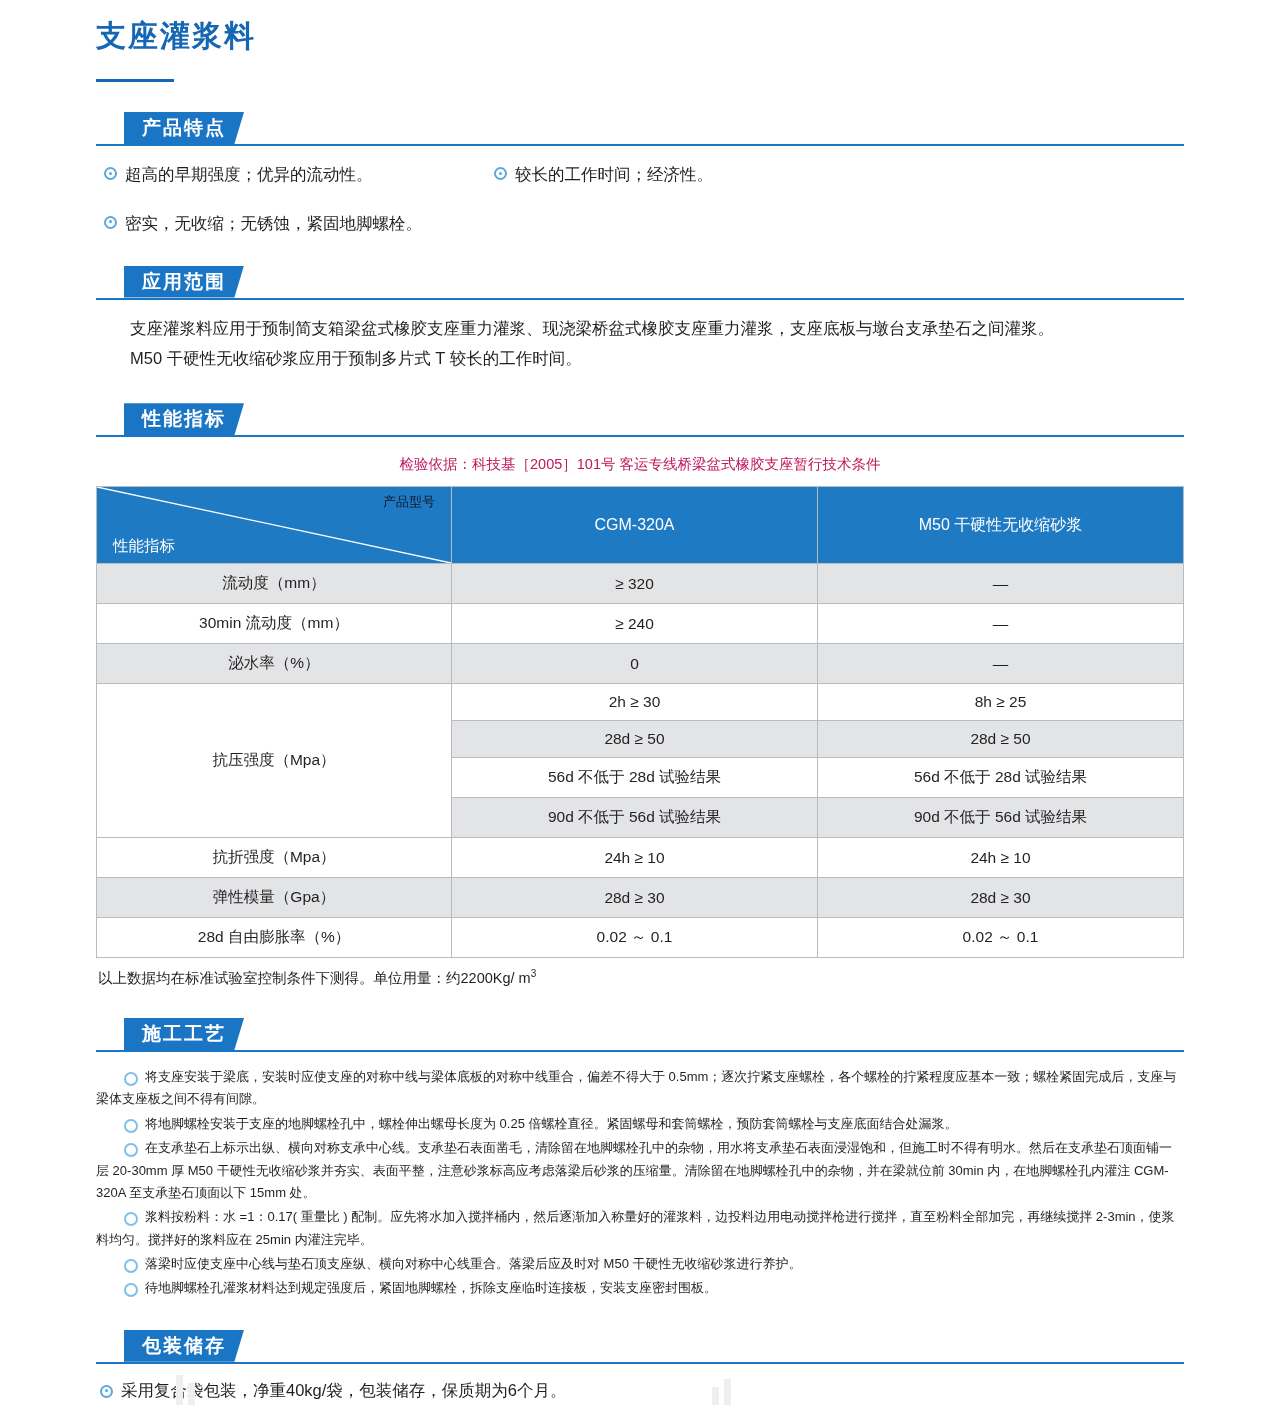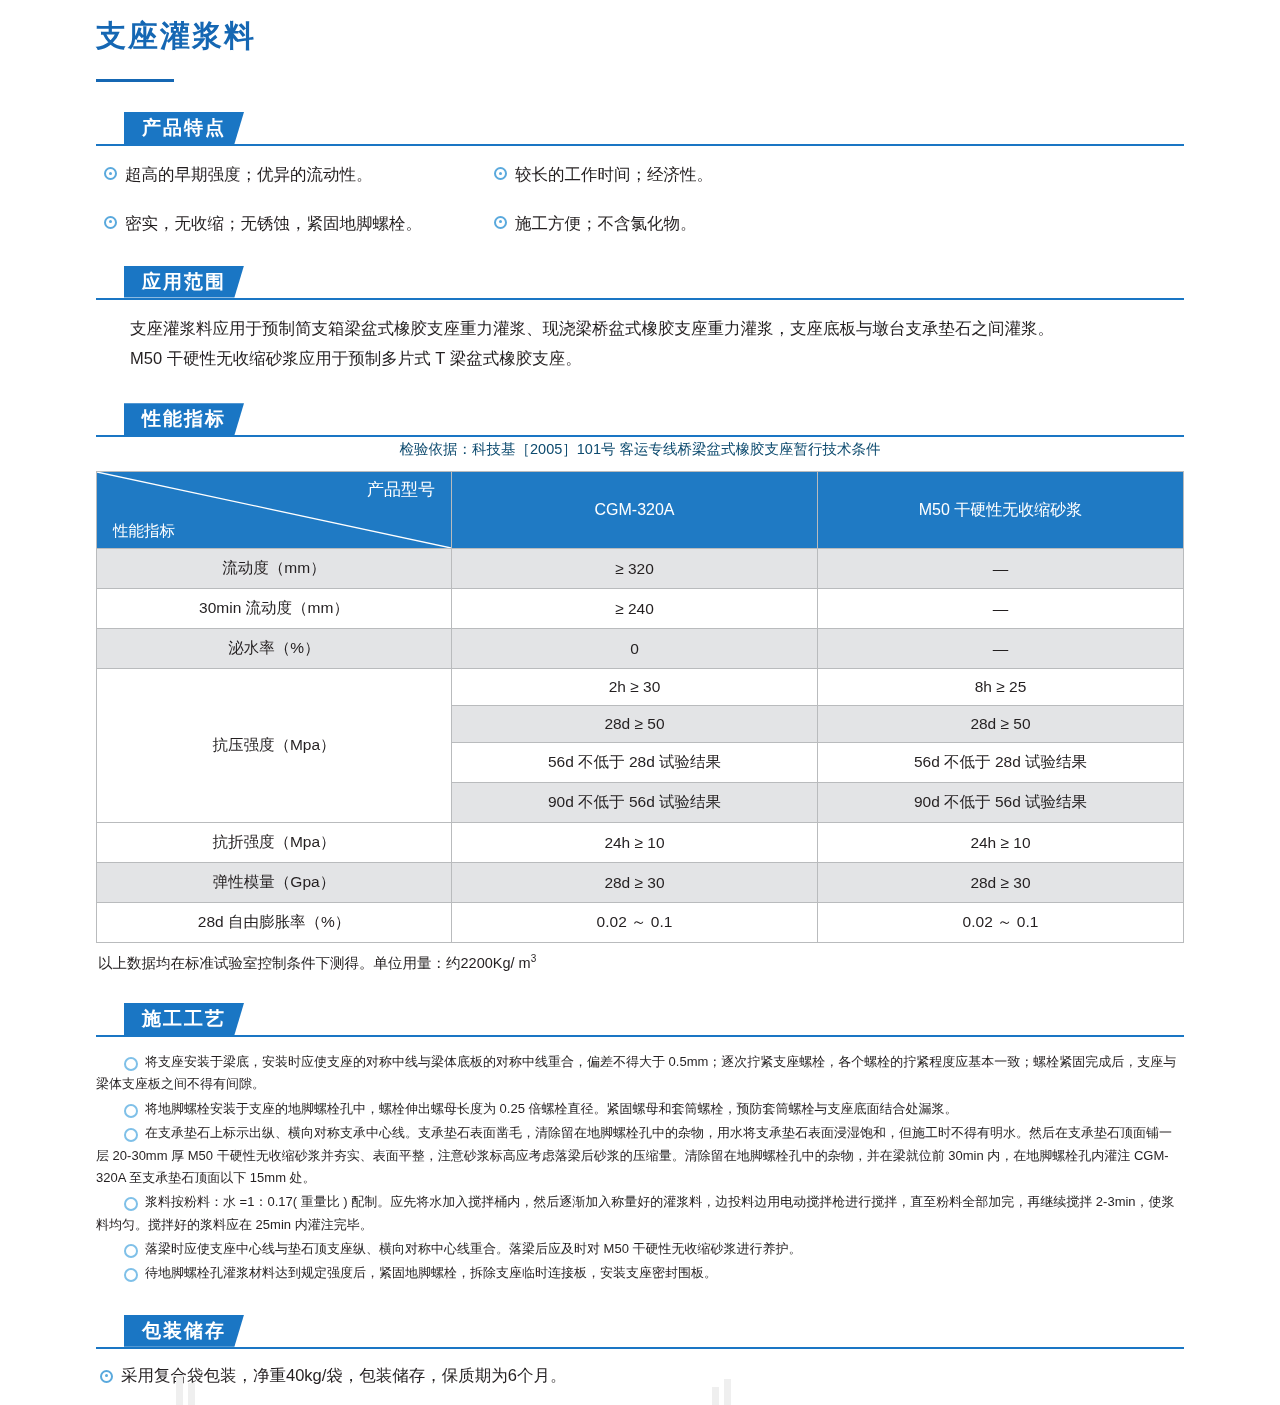--- a/index.html
+++ b/index.html
@@ -109,22 +109,22 @@
     padding-left: 34px;
     font-size: 16.5px;
     line-height: 1.75;
   }
   .para-block p { margin: 0 0 2px 0; }
 
   
   .table-note {
     text-align: center;
     font-size: 14.5px;
-    margin-top: 3px;
-    color: #0c4a6e;
+    margin-top: 18px;
+    color: #be185d;
   }
   table.perf {
     margin-top: 12px;
     width: 100%;
     border-collapse: collapse;
     font-size: 15.5px;
   }
   table.perf td, table.perf th {
     border: 1px solid #b9bbbd;
     text-align: center;
@@ -146,22 +146,22 @@
     padding: 0 !important;
   }
   .diag-cell .dline {
     position: absolute;
     left: 0; top: 0;
     width: 100%; height: 100%;
   }
   .diag-cell .t-right {
     position: absolute;
     right: 16px; top: 6px;
-    color: #ffffff;
-    font-size: 17px;
+    color: #0f172a;
+    font-size: 13px;
   }
   .diag-cell .t-left {
     position: absolute;
     left: 16px; bottom: 6px;
     color: #ffffff;
     font-size: 15.5px;
   }
   tr.shade td { background: #e3e4e6; }
   tr.plain td { background: #ffffff; }
   td.label-cell { width: 346px; }
@@ -241,34 +241,30 @@
       <span>超高的早期强度；优异的流动性。</span>
     </div>
     <div class="bullet-row">
       <span class="b-icon small-inner"></span>
       <span>较长的工作时间；经济性。</span>
     </div>
     <div class="bullet-row">
       <span class="b-icon small-inner"></span>
       <span>密实，无收缩；无锈蚀，紧固地脚螺栓。</span>
     </div>
-    <div class="bullet-row">
-      <span class="b-icon small-inner"></span>
-      <span>施工方便；不含氯化物。</span>
-    </div>
   </div>
 
   <div class="section-head">
     <span class="tag">应用范围</span>
     <span class="rule"></span>
   </div>
 
   <div class="para-block">
     <p>支座灌浆料应用于预制简支箱梁盆式橡胶支座重力灌浆、现浇梁桥盆式橡胶支座重力灌浆，支座底板与墩台支承垫石之间灌浆。</p>
-    <p>M50 干硬性无收缩砂浆应用于预制多片式 T 梁盆式橡胶支座。</p>
+    <p>M50 干硬性无收缩砂浆应用于预制多片式 T 较长的工作时间。</p>
   </div>
 
   <div class="section-head">
     <span class="tag">性能指标</span>
     <span class="rule"></span>
   </div>
 
   <div class="table-note">检验依据：科技基［2005］101号 客运专线桥梁盆式橡胶支座暂行技术条件</div>
 
   <table class="perf">

